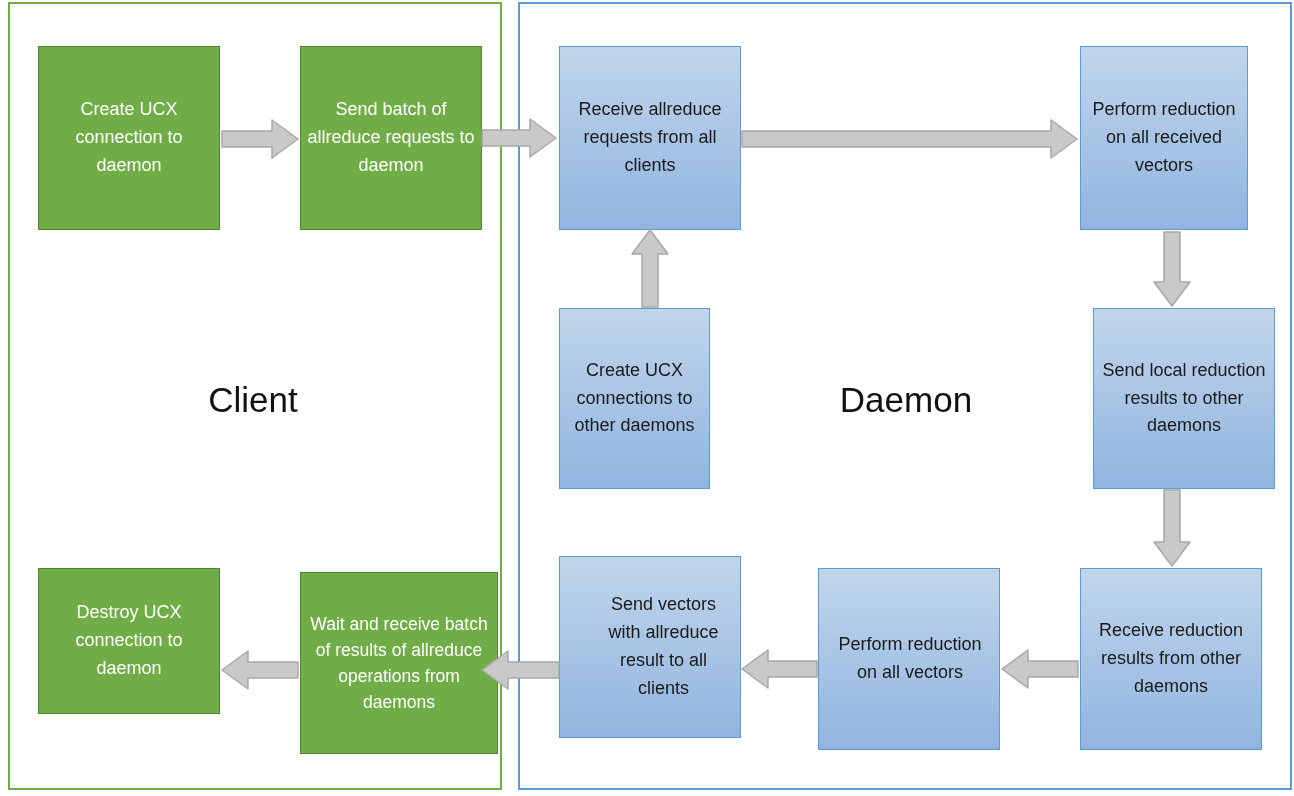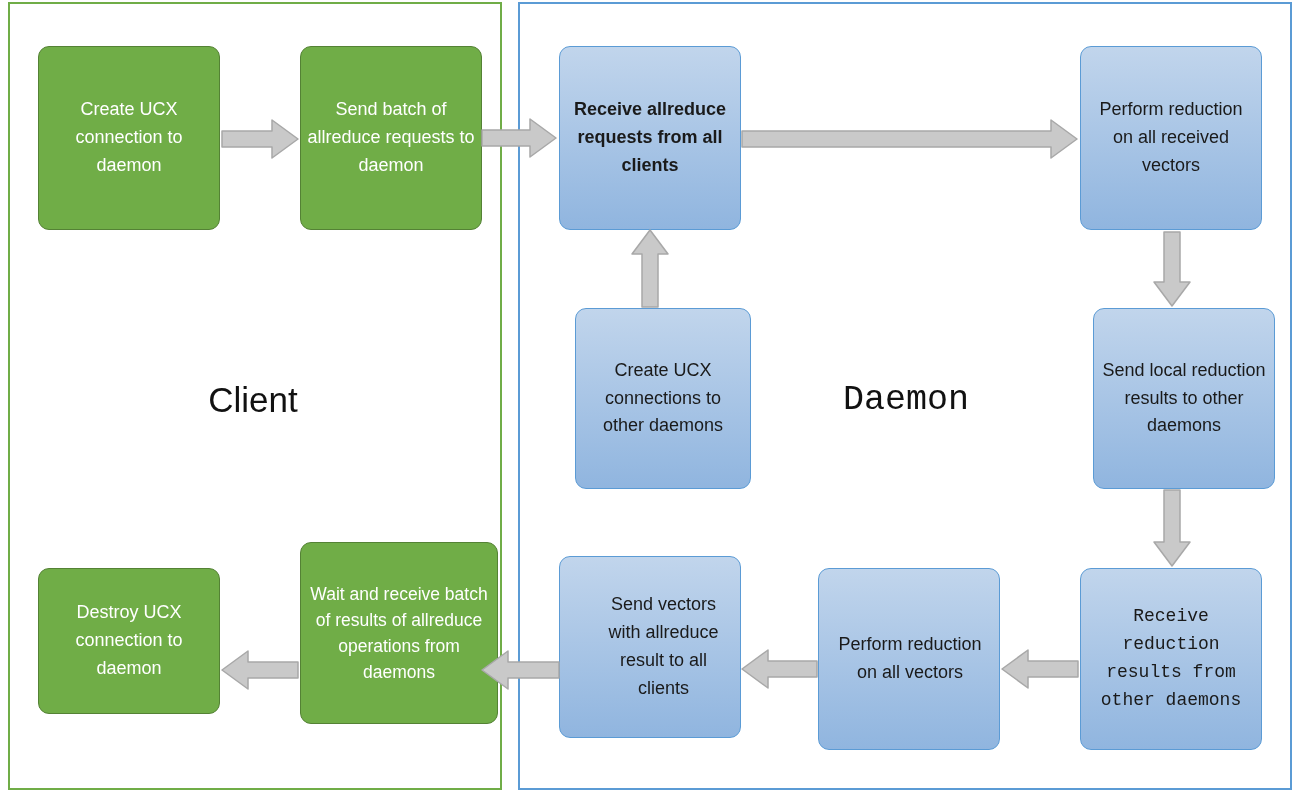--- a/index.html
+++ b/index.html
@@ -8,51 +8,51 @@
 
   .frame { position: absolute; background: transparent; }
   .frame.client { left: 8px; top: 2px; width: 494px; height: 788px; border: 2px solid var(--client_frame_border); }
   .frame.daemon { left: 518px; top: 2px; width: 774px; height: 788px; border: 2px solid var(--daemon_frame_border); }
 
   .section-label {
     position: absolute; font-size: 35px; color: #111; text-align: center;
     width: 200px; transform: translate(-50%, -50%); white-space: nowrap;
   }
   .section-label.client { left: 253px; top: 400px; }
-  .section-label.daemon { left: 906px; top: 400px; font-family: Liberation Mono, monospace; }
+  .section-label.daemon { left: 906px; top: 400px; }
 
   .box {
     position: absolute; display: flex; align-items: center; justify-content: center;
-    text-align: center; font-size: 18px; line-height: 1.55; padding: 4px 6px; border-radius: 11px;
+    text-align: center; font-size: 18px; line-height: 1.55; padding: 4px 6px;
   }
   .box.green {
     background: var(--client_box_fill);
     border: 1.5px solid var(--client_box_border);
     color: #ffffff;
   }
   .box.blue {
     background: linear-gradient(180deg, var(--daemon_box_fill_top) 0%, var(--daemon_box_fill_bottom) 100%);
     border: 1.5px solid var(--daemon_box_border);
     color: #1a1a1a;
   }
 
   
   .b-client-create   { left: 38px;  top: 46px;  width: 182px; height: 184px; }
   .b-client-send     { left: 300px; top: 46px;  width: 182px; height: 184px; }
   .b-client-destroy  { left: 38px;  top: 568px; width: 182px; height: 146px; }
-  .b-client-wait     { left: 300px; top: 542px; width: 198px; height: 182px; font-size: 17.5px; line-height: 1.5; }
+  .b-client-wait     { left: 300px; top: 572px; width: 198px; height: 182px; font-size: 17.5px; line-height: 1.5; }
 
   
-  .b-daemon-recv-req  { left: 559px;  top: 46px;  width: 182px; height: 184px; font-weight: bold; }
-  .b-daemon-perf-recv { left: 1080px; top: 46px;  width: 182px; height: 184px; }
-  .b-daemon-create    { left: 575px;  top: 308px; width: 176px; height: 181px; }
+  .b-daemon-recv-req  { left: 559px;  top: 46px;  width: 182px; height: 184px; }
+  .b-daemon-perf-recv { left: 1080px; top: 46px;  width: 168px; height: 184px; }
+  .b-daemon-create    { left: 559px;  top: 308px; width: 151px; height: 181px; }
   .b-daemon-send-loc  { left: 1080px; top: 308px; width: 182px; height: 181px; margin-left: 13px; }
   .b-daemon-send-vec  { left: 559px;  top: 556px; width: 182px; height: 182px; padding-left: 33px; }
   .b-daemon-perf-all  { left: 818px;  top: 568px; width: 182px; height: 182px; padding-left: 8px; }
-  .b-daemon-recv-res  { left: 1080px; top: 568px; width: 182px; height: 182px; font-family: Liberation Mono, monospace; }
+  .b-daemon-recv-res  { left: 1080px; top: 568px; width: 182px; height: 182px; }
 
   svg.arrows { position: absolute; left: 0; top: 0; pointer-events: none; }
   svg.arrows polygon {
     fill: var(--arrow_fill);
     stroke: var(--arrow_stroke);
     stroke-width: 1.5;
     stroke-linejoin: round;
   }
 </style>
 </head>

